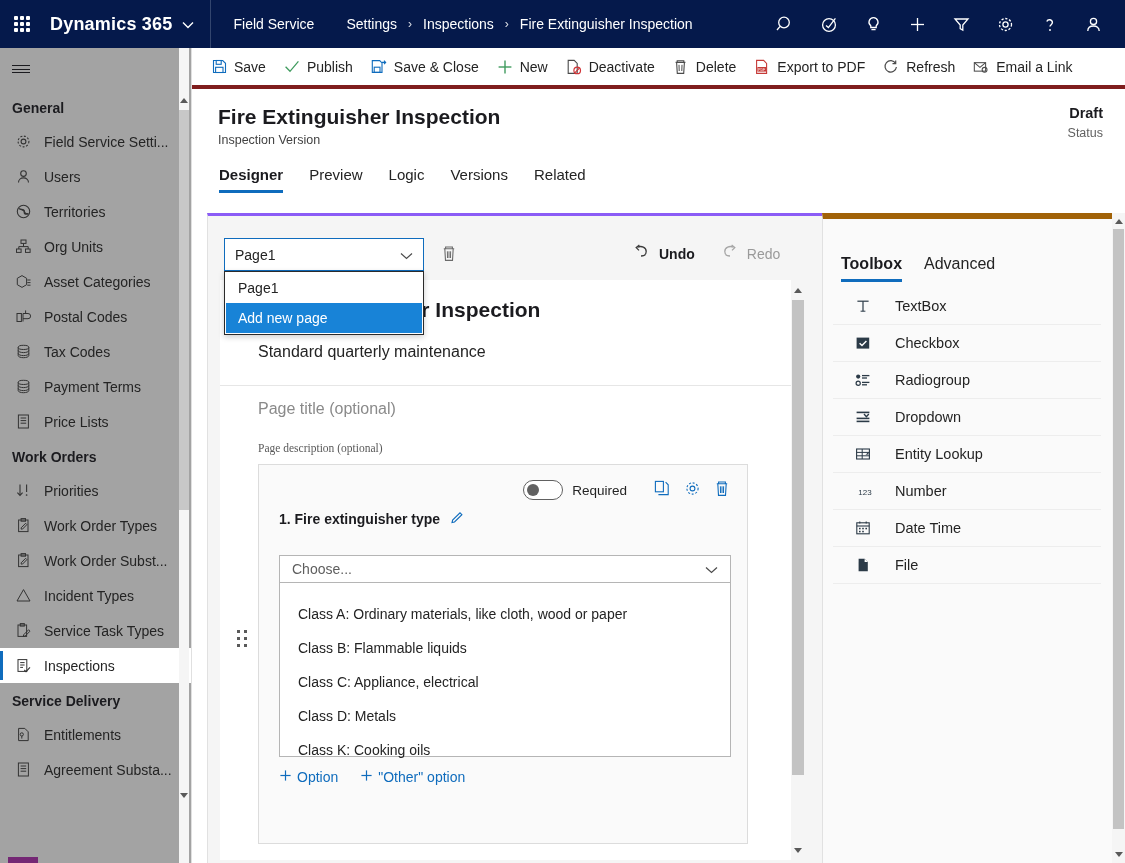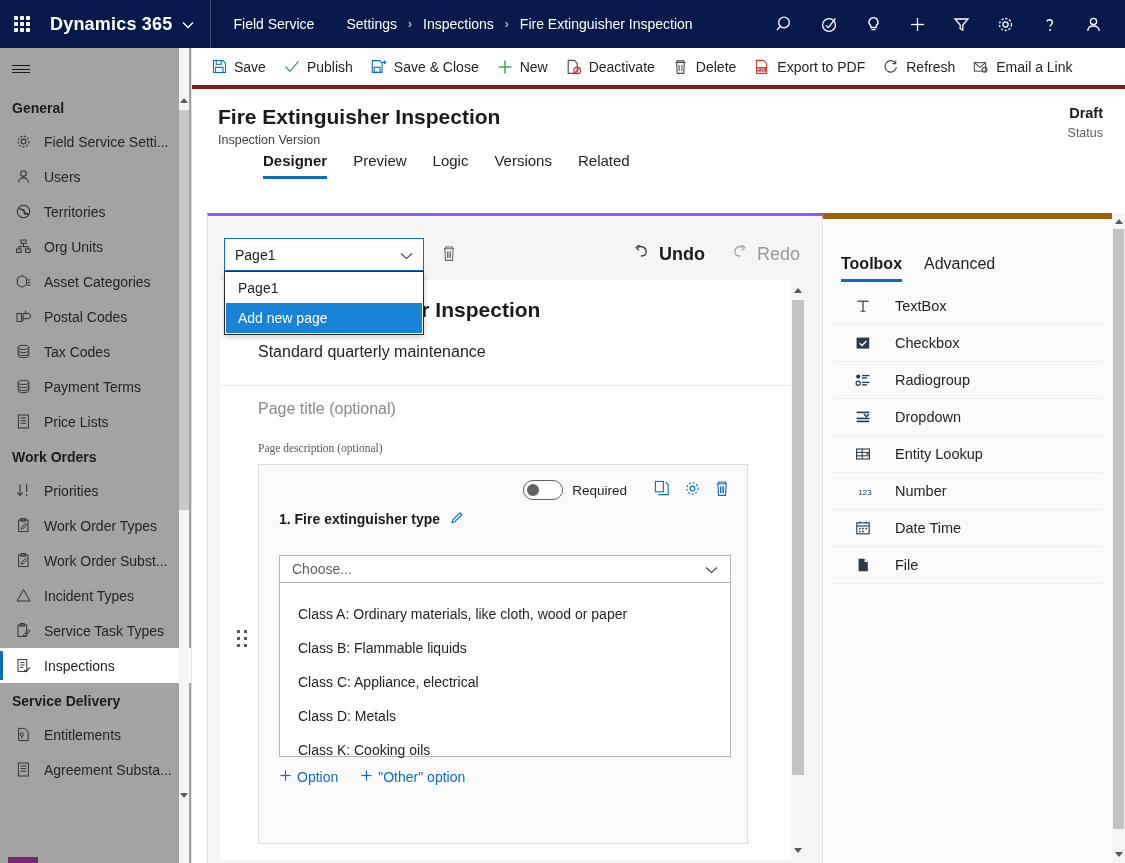--- a/index.html
+++ b/index.html
@@ -114,21 +114,21 @@
 
   
   .rec-header {
     position: absolute; top: 89px; left: 192px; width: 933px; height: 124px;
     background: #ffffff;
   }
   .rec-title { position: absolute; left: 26px; top: 16px; font-size: 21px; font-weight: bold; color: #1b1b1f; }
   .rec-sub { position: absolute; left: 26px; top: 44px; font-size: 12.5px; color: #424242; }
   .rec-status-v { position: absolute; right: 22px; top: 16px; font-size: 14.5px; font-weight: bold; color: #1b1b1f; text-align: right; }
   .rec-status-l { position: absolute; right: 22px; top: 37px; font-size: 12.5px; color: #616161; text-align: right; }
-  .tabs { position: absolute; left: 219px; top: 152px; display: flex; gap: 0; margin-left: 44px; }
+  .tabs { position: absolute; left: 219px; top: 166px; display: flex; gap: 0; }
   .tab {
     font-size: 15px; color: #242424; padding: 0 14px 10px 0; margin-right: 12px;
     cursor: pointer; position: relative; white-space: nowrap;
   }
   .tab.active { font-weight: bold; color: #1b1b1f; }
   .tab.active::after {
     content: ""; position: absolute; left: 0; right: 14px; bottom: 0; height: 3px; background: #0f6cbd;
   }
 
   
@@ -155,21 +155,21 @@
   .page-menu-item {
     height: 30px; display: flex; align-items: center; padding: 0 12px;
     font-size: 14px; color: #242424; cursor: pointer;
   }
   .page-menu-item.highlighted { background: #1883d7; color: #ffffff; }
   .del-page {
     position: absolute; left: 228px; top: 26px; width: 26px; height: 26px;
     display: flex; align-items: center; justify-content: center; cursor: pointer;
   }
   .undo-redo { position: absolute; left: 425px; top: 28px; display: flex; gap: 26px; align-items: center; }
-  .ur { display: flex; align-items: flex-start; gap: 9px; font-size: 18px; cursor: pointer; }
+  .ur { display: flex; align-items: center; gap: 9px; font-size: 14px; cursor: pointer; }
   .ur.undo { color: #1b1b1f; font-weight: bold; }
   .ur.redo { color: #9a9a9a; }
 
   
   .canvas {
     position: absolute; left: 12px; top: 64px; width: 585px; height: 580px;
     background: #ffffff; overflow: hidden;
   }
   .canvas-inner { position: absolute; left: 0; top: 0; right: 14px; bottom: 0; }
   .form-title {

